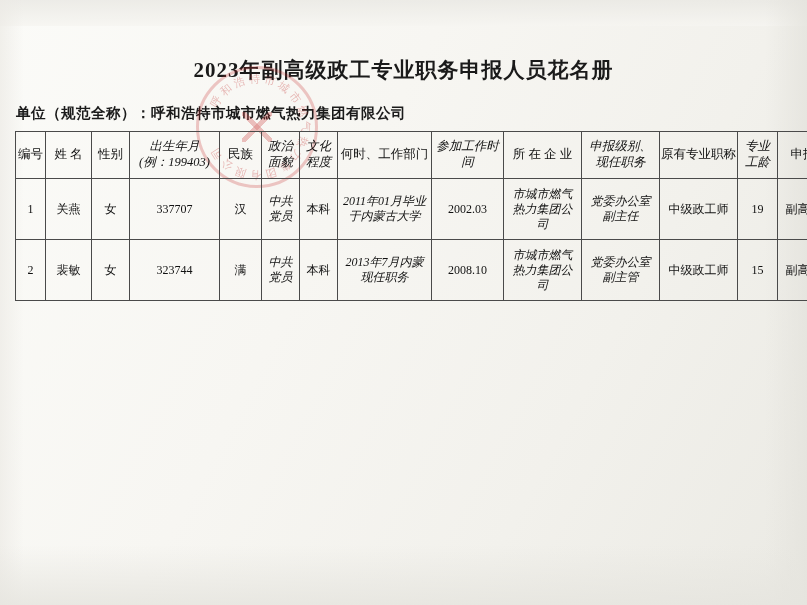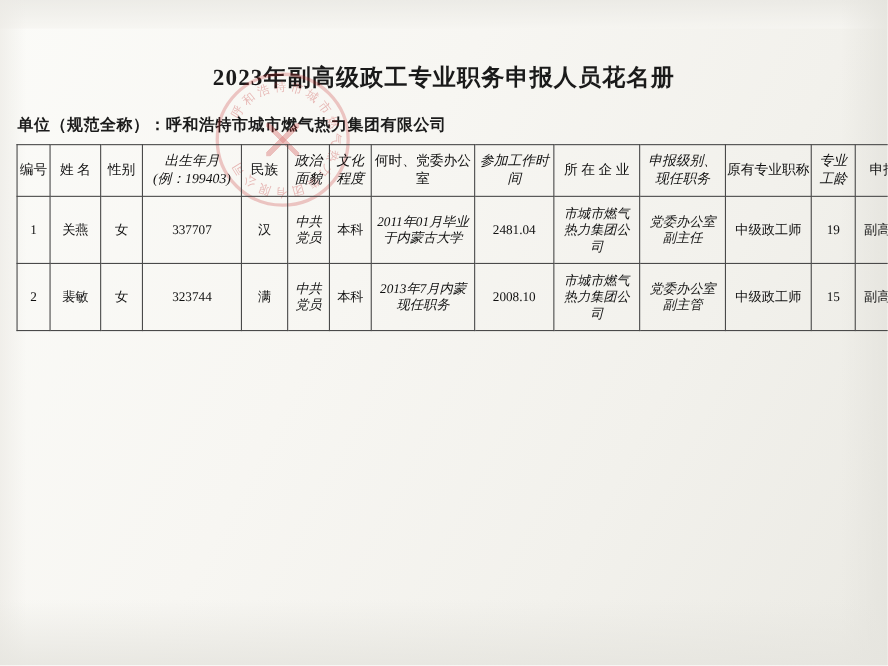--- a/index.html
+++ b/index.html
@@ -228,21 +228,21 @@
         </td>
         <td>民族</td>
         <td class="cell-lines">
           <span>政治</span>
           <span>面貌</span>
         </td>
         <td class="cell-lines">
           <span>文化</span>
           <span>程度</span>
         </td>
-        <td>何时、党委办公室</td>
+        <td>何时、工作部门</td>
         <td class="cell-lines">
           <span>参加工作时</span>
           <span>间</span>
         </td>
         <td>所 在 企 业</td>
         <td class="cell-lines">
           <span>申报级别、</span>
           <span>现任职务</span>
         </td>
         <td>原有专业职称</td>
@@ -262,21 +262,21 @@
         <td>汉</td>
         <td class="cell-lines">
           <span>中共</span>
           <span>党员</span>
         </td>
         <td>本科</td>
         <td class="cell-lines">
           <span>2011年01月毕业</span>
           <span>于内蒙古大学</span>
         </td>
-        <td>2481.04</td>
+        <td>2002.03</td>
         <td class="cell-lines">
           <span>市城市燃气</span>
           <span>热力集团公</span>
           <span>司</span>
         </td>
         <td class="cell-lines">
           <span>党委办公室</span>
           <span>副主任</span>
         </td>
         <td>中级政工师</td>

